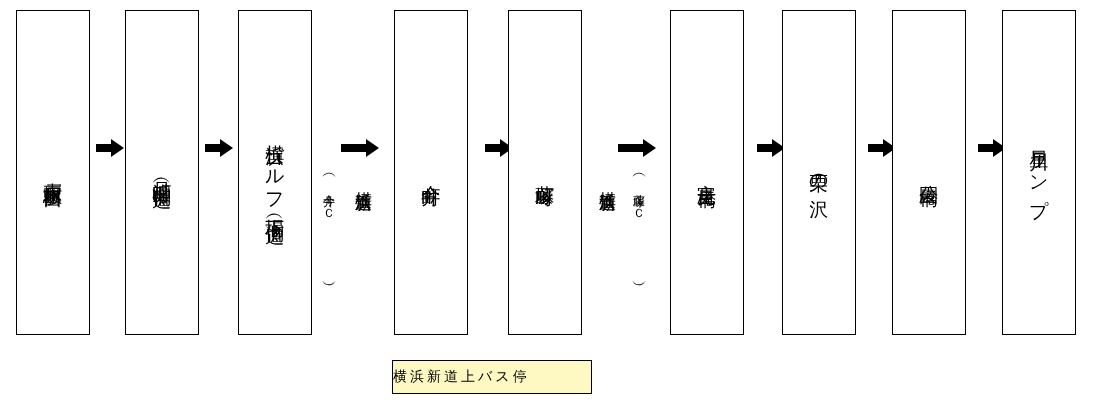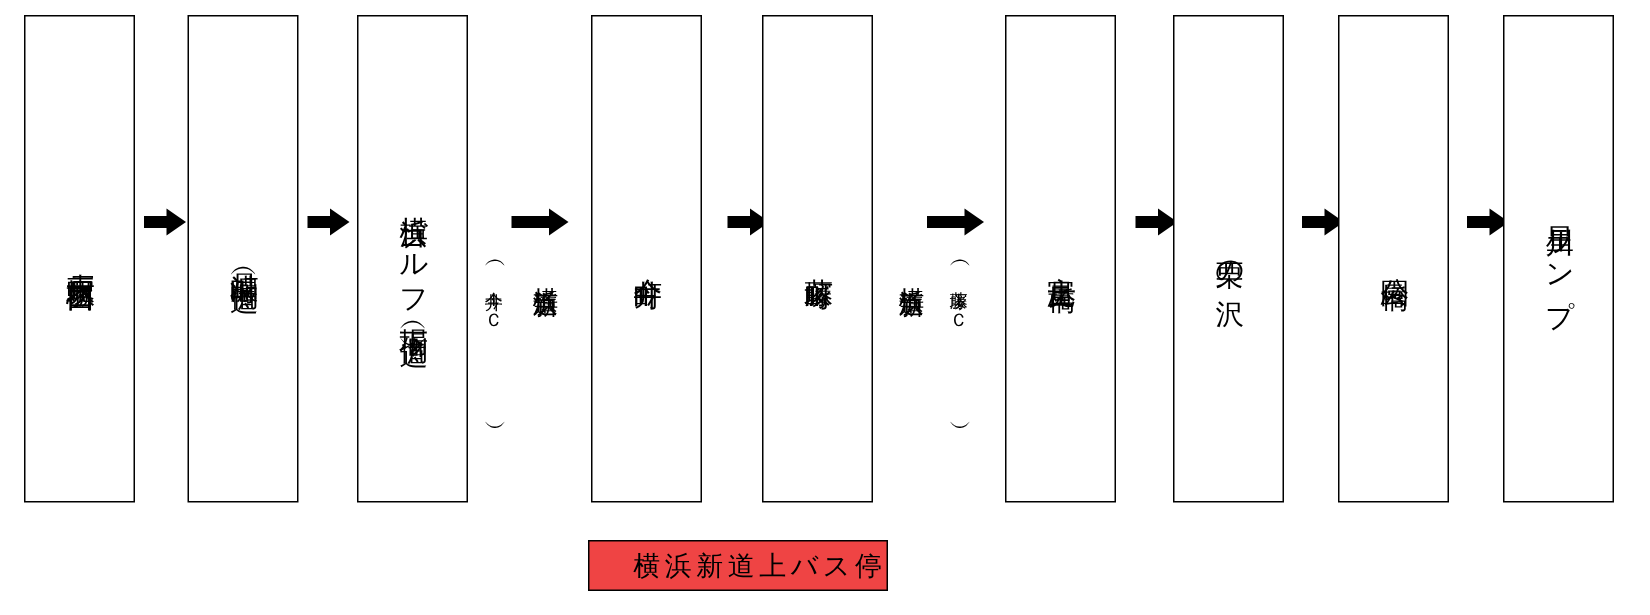--- a/index.html
+++ b/index.html
@@ -57,25 +57,25 @@
     letter-spacing: 1px;
     white-space: nowrap;
   }
   .road-label .ic {
     font-size: 12px;
   }
   .note-box {
     position: absolute;
     box-sizing: border-box;
     border: 1.5px solid #000000;
-    background: #ef4444;
+    background: #fef9c3;
     display: flex;
     align-items: center;
-    justify-content: flex-end;
-    font-size: 18px;
+    justify-content: flex-start;
+    font-size: 14px;
     letter-spacing: 3px;
     white-space: nowrap;
   }
 </style>
 </head>
 <body>
 
 <div id="canvas">
 
   <div class="station-box" style="left:16px; top:10px; width:74px; height:325px;">

